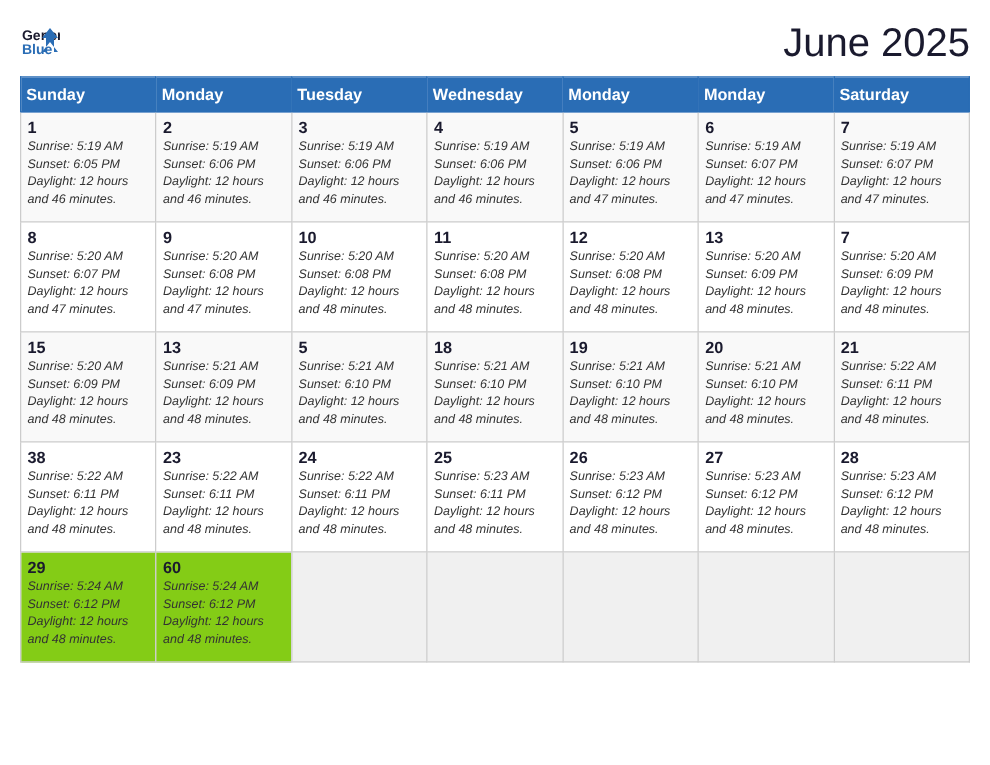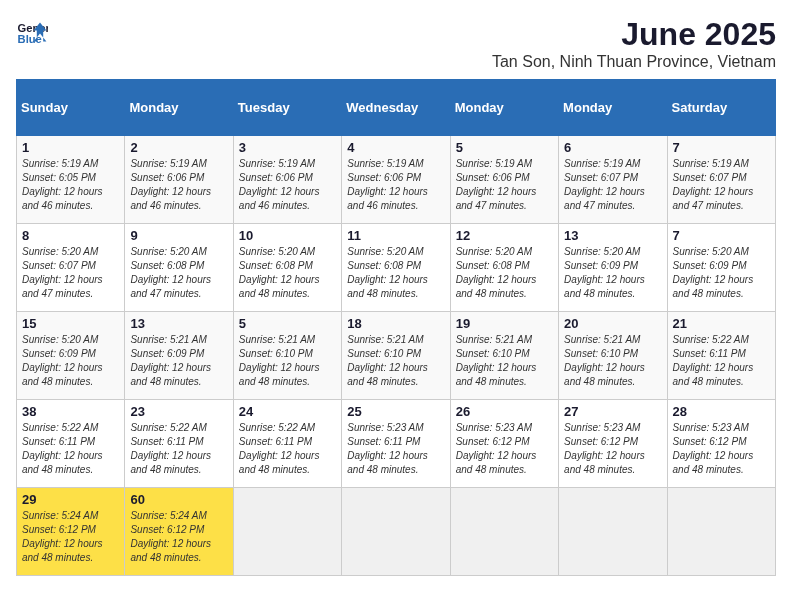--- a/index.html
+++ b/index.html
@@ -23,55 +23,55 @@
     }
     .logo-icon {
       width: 32px;
       height: 32px;
     }
     .title-area {
       text-align: right;
     }
     .calendar-title {
       font-size: 32px;
-      font-weight: bold;
+      font-weight: normal;
       color: #1a1a2e;
     }
     .calendar-subtitle {
       font-size: 16px;
       color: #333;
     }
     table {
       width: 100%;
       border-collapse: collapse;
       font-size: 11px;
     }
     thead tr th {
       background-color: #2a6db5;
       color: #fff;
-      padding: 20px 4px;
+      padding: 6px 4px;
       text-align: left;
       font-size: 13px;
       font-weight: bold;
       border: 1px solid #2a6db5;
     }
     tbody tr td {
       border: 1px solid #ccc;
       vertical-align: top;
       padding: 4px 5px;
       width: 14.28%;
       min-height: 80px;
       height: 88px;
       background: #fff;
     }
     tbody tr:nth-child(odd) td {
       background: #f9f9f9;
     }
     tbody tr:last-child td {
-      background: #fde047;
+      background: #84cc16;
     }
     .day-num {
       font-size: 13px;
       font-weight: bold;
       color: #1a1a2e;
       display: block;
       margin-bottom: 2px;
     }
     .day-detail {
       font-size: 10px;
@@ -89,21 +89,20 @@
 <div class="header-area">
   <div class="logo">
     <svg class="logo-icon" viewBox="0 0 40 40">
       <text x="2" y="20" font-size="14" font-weight="bold" fill="#1a1a2e">General</text>
       <text x="2" y="34" font-size="14" font-weight="bold" fill="#2a6db5">Blue</text>
       <polygon points="30,8 38,18 34,18 34,32 38,32 30,22 22,32 26,32 26,18 22,18" fill="#2a6db5"></polygon>
     </svg>
   </div>
   <div class="title-area">
     <div class="calendar-title">June 2025</div>
-    <div class="calendar-subtitle">Tan Son, Ninh Thuan Province, Vietnam</div>
   </div>
 </div>
 
 <table>
   <thead>
     <tr id="weekday-header">
     <th>Sunday</th>
         <th>Monday</th>
         <th>Tuesday</th>
         <th>Wednesday</th>

